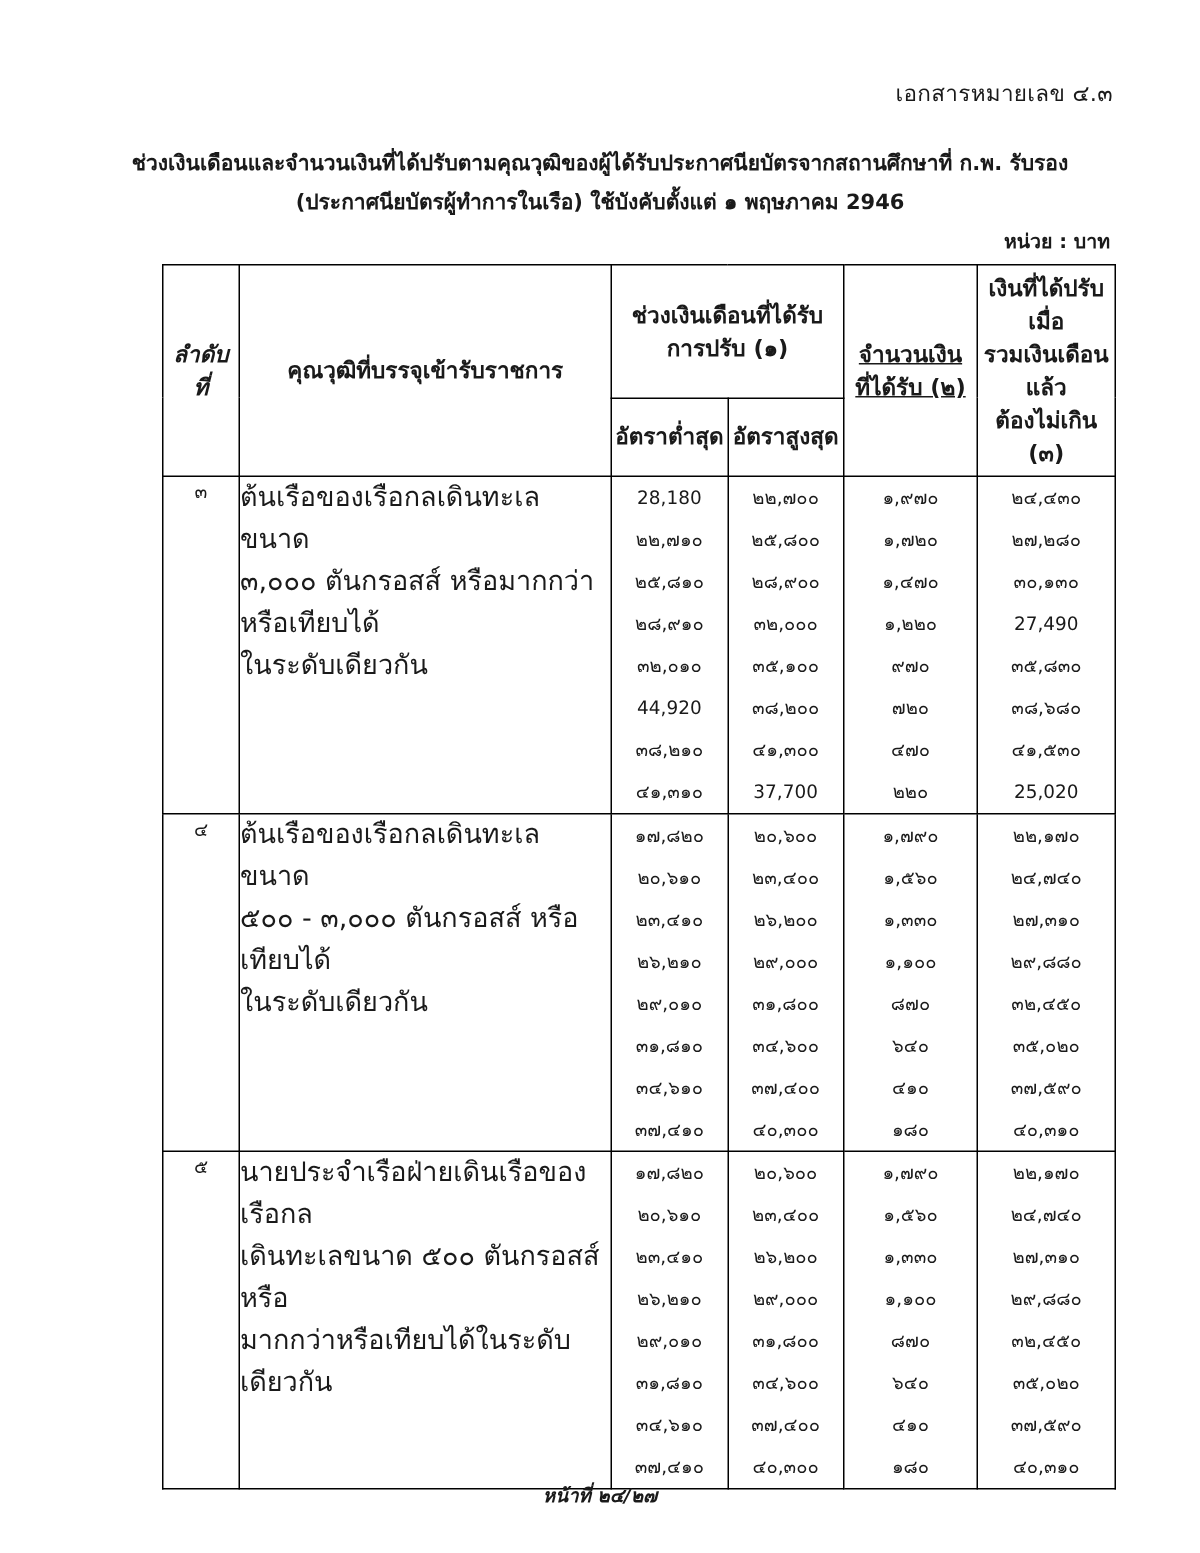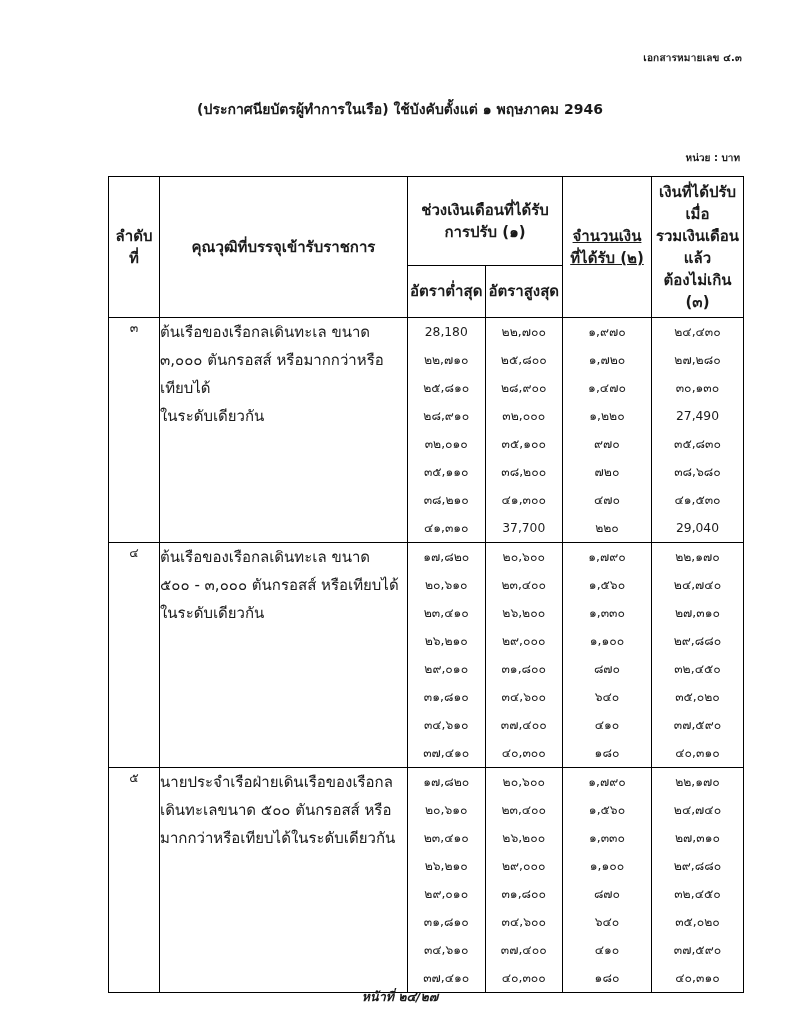--- a/index.html
+++ b/index.html
@@ -20,22 +20,22 @@
     width: 800px;
     height: 1035px;
     box-sizing: border-box;
   }
 
   
   .doc-no {
     position: absolute;
     top: 50px;
     right: 58px;
-    font-size: 10px;
-    font-weight: 700;
+    font-size: 15px;
+    font-weight: 400;
     letter-spacing: 0.2px;
     white-space: nowrap;
   }
 
   
   .title-block {
     position: absolute;
     top: 96px;
     left: 0;
     width: 800px;
@@ -46,21 +46,21 @@
     font-weight: 700;
     line-height: 26px;
     white-space: nowrap;
   }
 
   
   .unit-label {
     position: absolute;
     top: 150px;
     right: 60px;
-    font-size: 10px;
+    font-size: 13px;
     font-weight: 700;
     white-space: nowrap;
   }
 
   
   .tbl-wrap {
     position: absolute;
     top: 176px;
     left: 108px;
     width: 636px;
@@ -80,39 +80,39 @@
   }
   
   table.sheet thead th {
     text-align: center;
     font-weight: 700;
     font-size: 15px;
     line-height: 22px;
     padding: 4px 2px;
     vertical-align: middle;
   }
-  .th-seq      { width: 46px; }
+  .th-seq      { width: 46px; font-style: italic; }
   .th-qual     { width: 243px; }
   .th-min      { width: 88px; }
   .th-max      { width: 88px; margin-left: 12px; }
   .th-amount   { width: 84px; text-decoration: underline; }
   .th-total    { width: 87px; }
 
   .th-two-line { line-height: 23px; }
 
   
   td.c-seq {
     text-align: center;
     padding-top: 9px;
     font-size: 12.5px;
   }
   td.c-qual {
     padding: 8px 4px 6px 8px;
     line-height: 28px;
-    font-size: 15px;
+    font-size: 18px;
   }
   td.c-num {
     text-align: center;
     padding: 8px 4px 6px 4px;
   }
   .num-line {
     line-height: 28px;
     font-size: 12.3px;
     white-space: nowrap;
   }
@@ -130,20 +130,21 @@
   }
 </style>
 </head>
 <body>
 
 <div class="page">
 
   <div class="doc-no">เอกสารหมายเลข ๔.๓</div>
 
   <div class="title-block">
+    <div class="title-line">ช่วงเงินเดือนและจำนวนเงินที่ได้ปรับตามคุณวุฒิของผู้ได้รับประกาศนียบัตรจากสถานศึกษาที่ ก.พ. รับรอง</div>
     <div class="title-line">(ประกาศนียบัตรผู้ทำการในเรือ) ใช้บังคับตั้งแต่ ๑ พฤษภาคม 2946</div>
   </div>
 
   <div class="unit-label">หน่วย : บาท</div>
 
   <div class="tbl-wrap">
     <table class="sheet">
       <thead>
         <tr>
           <th class="th-seq th-two-line" rowspan="2">
@@ -174,21 +175,21 @@
               <div>ต้นเรือของเรือกลเดินทะเล ขนาด</div>
               <div>๓,๐๐๐ ตันกรอสส์ หรือมากกว่าหรือเทียบได้</div>
               <div>ในระดับเดียวกัน</div>
             </td>
             <td class="c-num">
               <div class="num-line">28,180</div>
               <div class="num-line">๒๒,๗๑๐</div>
               <div class="num-line">๒๕,๘๑๐</div>
               <div class="num-line">๒๘,๙๑๐</div>
               <div class="num-line">๓๒,๐๑๐</div>
-              <div class="num-line">๓๕,๑๑๐</div>
+              <div class="num-line">44,920</div>
               <div class="num-line">๓๘,๒๑๐</div>
               <div class="num-line">๔๑,๓๑๐</div>
             </td>
             <td class="c-num">
               <div class="num-line">๒๒,๗๐๐</div>
               <div class="num-line">๒๕,๘๐๐</div>
               <div class="num-line">๒๘,๙๐๐</div>
               <div class="num-line">๓๒,๐๐๐</div>
               <div class="num-line">๓๕,๑๐๐</div>
               <div class="num-line">๓๘,๒๐๐</div>
@@ -206,21 +207,21 @@
               <div class="num-line">๒๒๐</div>
             </td>
             <td class="c-num">
               <div class="num-line">๒๔,๔๓๐</div>
               <div class="num-line">๒๗,๒๘๐</div>
               <div class="num-line">๓๐,๑๓๐</div>
               <div class="num-line">27,490</div>
               <div class="num-line">๓๕,๘๓๐</div>
               <div class="num-line">๓๘,๖๘๐</div>
               <div class="num-line">๔๑,๕๓๐</div>
-              <div class="num-line">29,040</div>
+              <div class="num-line">25,020</div>
             </td>
           </tr>
           <tr>
             <td class="c-seq">๔</td>
             <td class="c-qual">
               <div>ต้นเรือของเรือกลเดินทะเล ขนาด</div>
               <div>๕๐๐ - ๓,๐๐๐ ตันกรอสส์ หรือเทียบได้</div>
               <div>ในระดับเดียวกัน</div>
             </td>
             <td class="c-num">

